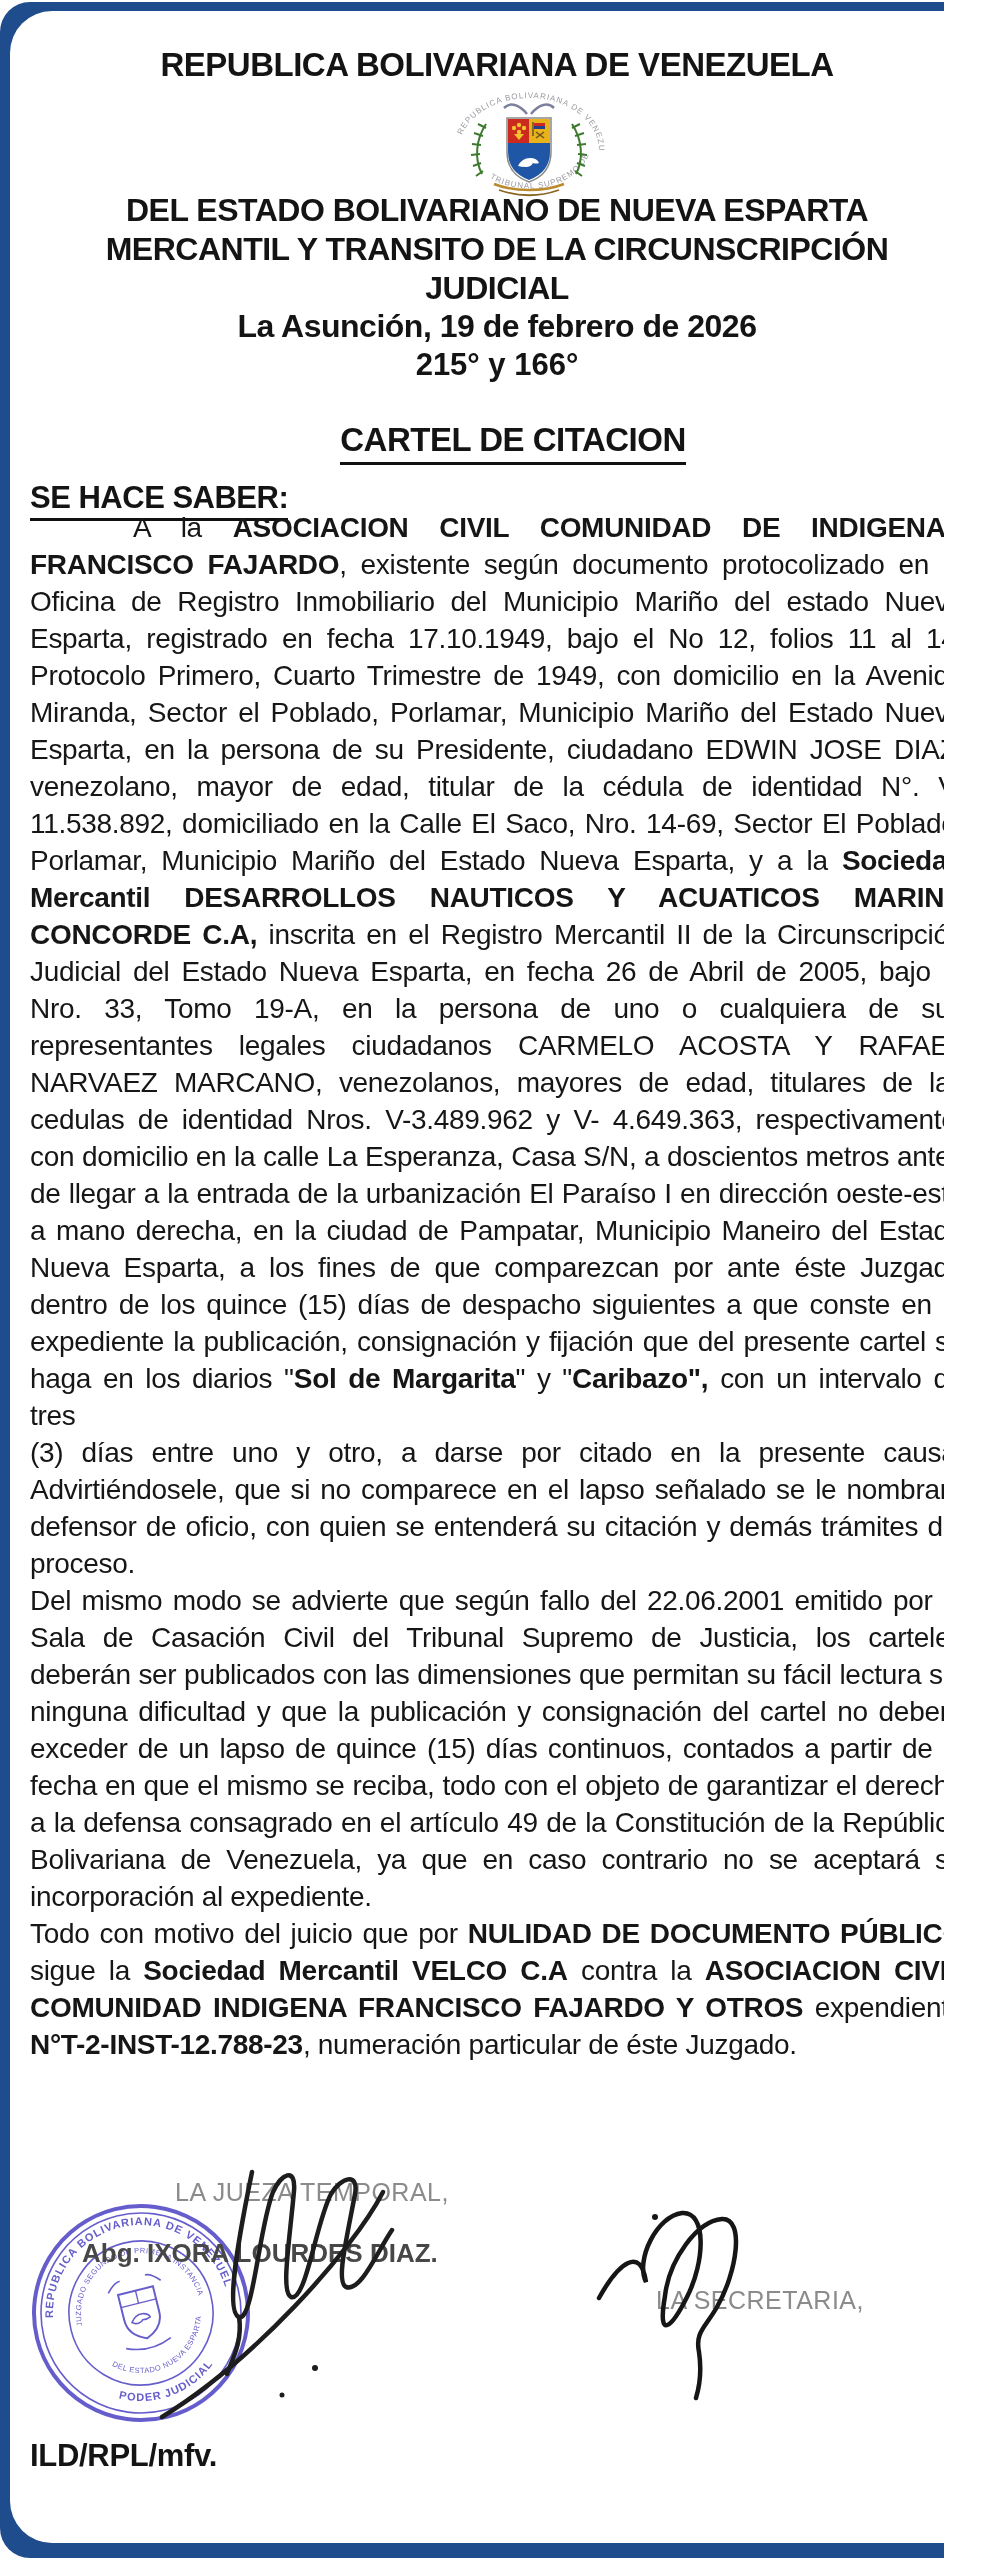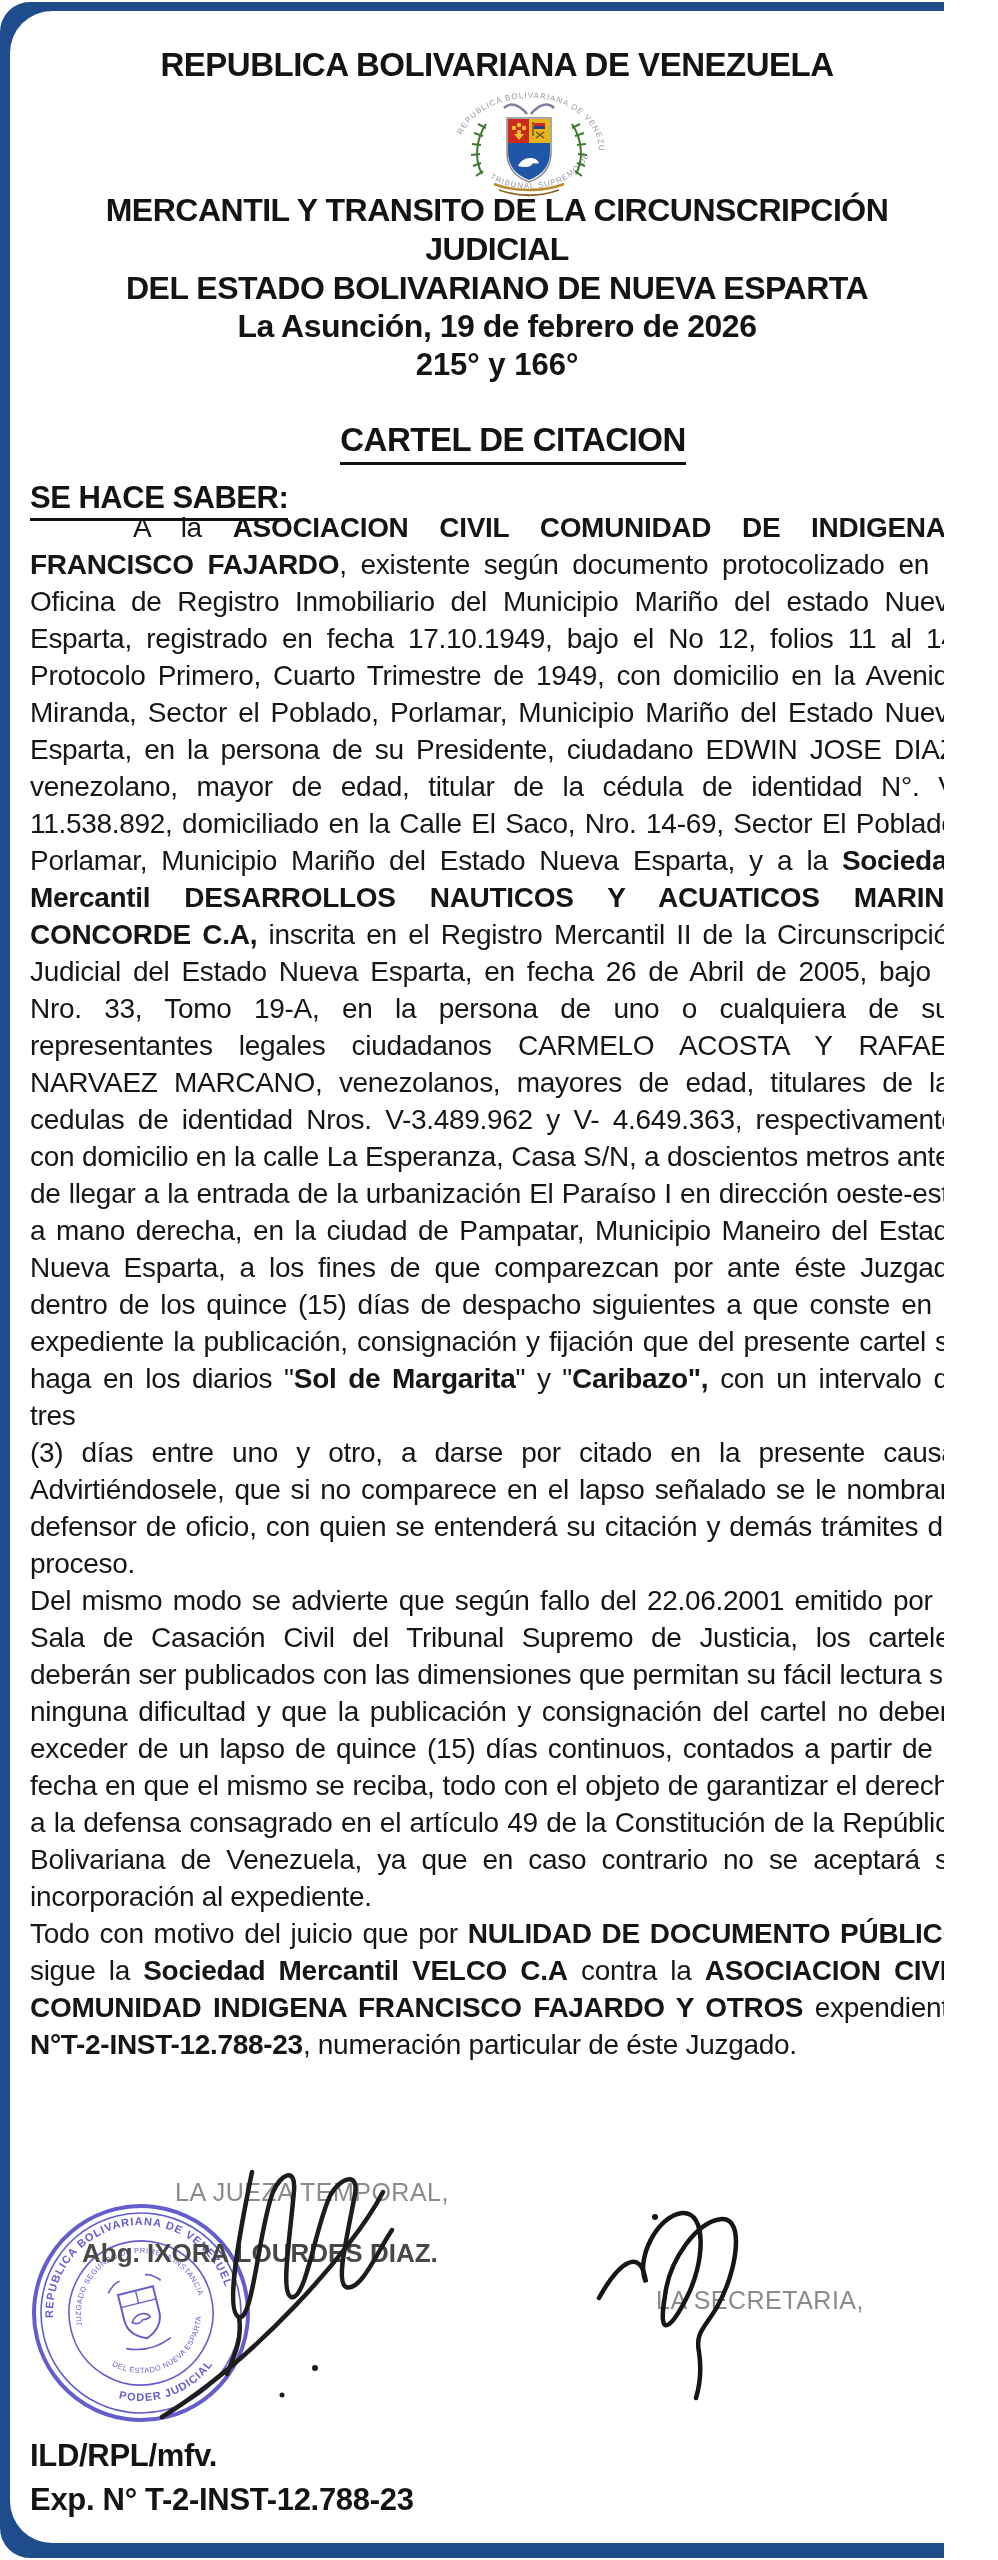--- a/index.html
+++ b/index.html
@@ -103,22 +103,22 @@
         <path d="M 94 82 q 4 -8 12 -8 q 7 0 9 5 q -3 1 -6 0 q -2 4 -7 4 q -5 0 -8 -1 z" fill="#ffffff"></path>
       </g>
 
       <g stroke="#b98a2e" fill="none" stroke-width="2.5">
         <path d="M 70 100 C 90 108 120 108 140 100"></path>
         <path d="M 75 106 C 95 113 115 113 135 106" stroke="#8a6420" stroke-width="1.8"></path>
       </g>
     </svg>
 
     <div class="court">
+      <div>DEL ESTADO BOLIVARIANO DE NUEVA ESPARTA</div>
       <div>MERCANTIL Y TRANSITO DE LA CIRCUNSCRIPCIÓN JUDICIAL</div>
-      <div>DEL ESTADO BOLIVARIANO DE NUEVA ESPARTA</div>
     </div>
 
     <div class="dateline">La Asunción, 19 de febrero de 2026</div>
     <div class="yearsline">215° y 166°</div>
 
     <div class="title">
       <span>CARTEL DE CITACION</span>
     </div>
 
     <div class="salutation">
@@ -181,14 +181,13 @@
     </g>
     <circle cx="70" cy="17" r="3" fill="#161616"></circle>
   </svg>
 
   <div class="role-label judge-role">LA JUEZA TEMPORAL,</div>
   <div class="sig-name judge-name">Abg. IXORA LOURDES DIAZ.</div>
 
   <div class="role-label secretary-role">LA SECRETARIA,</div>
 
   <div class="footer-initials">ILD/RPL/mfv.</div>
-  <div class="footer-exp">Exp. N° T-2-INST-12.788-23</div>
 </div>
 
 </body></html>

